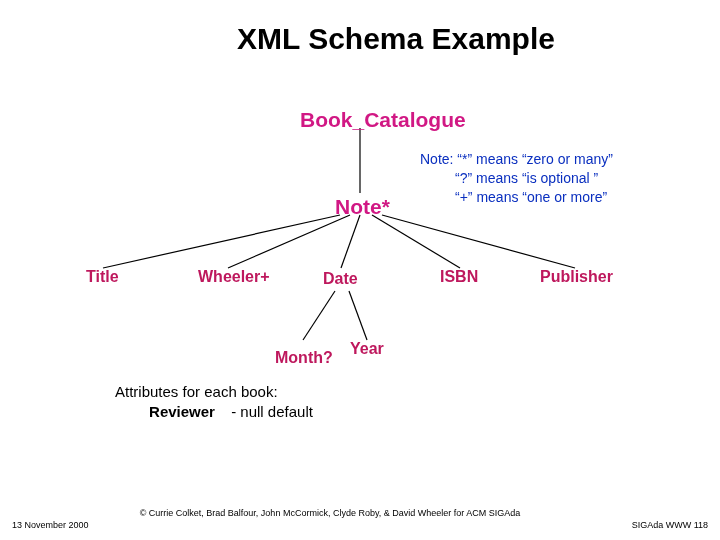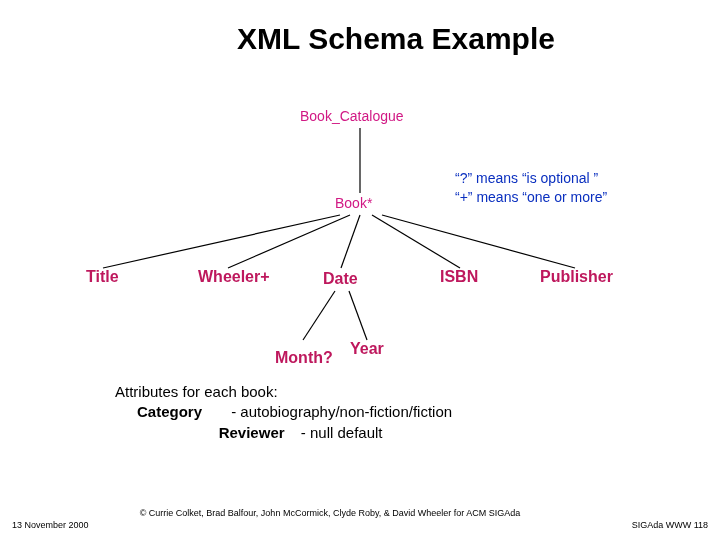--- a/index.html
+++ b/index.html
@@ -19,22 +19,22 @@
     top: 22px;
     left: 0;
     width: 720px;
     text-align: center;
     font-size: 30px;
     font-weight: bold;
     padding-left: 36px;
   }
   .node {
     position: absolute;
-    font-size: 14px;
-    font-weight: normal;
+    font-size: 21px;
+    font-weight: bold;
     color: #d11884;
   }
   .leaf {
     position: absolute;
     font-size: 16px;
     font-weight: bold;
     color: #be185d;
   }
   .note {
     position: absolute;
@@ -96,43 +96,39 @@
   <line x1="382" y1="215" x2="575" y2="268" stroke="#000" stroke-width="1.2"></line>
 
   <line x1="335" y1="291" x2="303" y2="340" stroke="#000" stroke-width="1.2"></line>
 
   <line x1="349" y1="291" x2="367" y2="340" stroke="#000" stroke-width="1.2"></line>
 </svg>
 
 <div class="title">XML Schema Example</div>
 
 <div class="node" style="left:300px; top:108px;">Book_Catalogue</div>
-<div class="node" style="left:335px; top:195px;">Book*</div>
+<div class="node" style="left:335px; top:195px;">Note*</div>
 
 <div class="leaf" style="left:86px; top:268px;">Title</div>
 <div class="leaf" style="left:198px; top:268px;">Wheeler+</div>
 <div class="leaf" style="left:323px; top:270px;">Date</div>
 <div class="leaf" style="left:440px; top:268px;">ISBN</div>
 <div class="leaf" style="left:540px; top:268px;">Publisher</div>
 
 <div class="leaf" style="left:275px; top:349px;">Month?</div>
 <div class="leaf" style="left:350px; top:340px;">Year</div>
 
 <div class="note" style="left:420px; top:150px;">
-  <br>
+  <span>Note: “*” means “zero or many”</span><br>
   &nbsp;&nbsp;&nbsp;&nbsp;&nbsp;&nbsp;&nbsp;&nbsp;&nbsp;<span>“?” means “is optional ”</span><br>
   &nbsp;&nbsp;&nbsp;&nbsp;&nbsp;&nbsp;&nbsp;&nbsp;&nbsp;<span>“+” means “one or more”</span>
 </div>
 
 <div class="attrs" style="left:115px; top:382px;">
   <div class="hdr">Attributes for each book:</div>
-  <div style="padding-left:22px;">
-    <span class="lbl">Category</span>
-    <span>- autobiography/non-fiction/fiction</span>
-  </div>
   <div style="padding-left:22px;text-align:center;">
     <span class="lbl">Reviewer</span>
     <span>- null default</span>
   </div>
 </div>
 
 <div class="footL">13 November 2000</div>
 <div class="footR">SIGAda WWW 118</div>
 <div class="footC">© Currie Colket, Brad Balfour, John McCormick, Clyde Roby, &amp; David Wheeler for ACM SIGAda</div>
 

